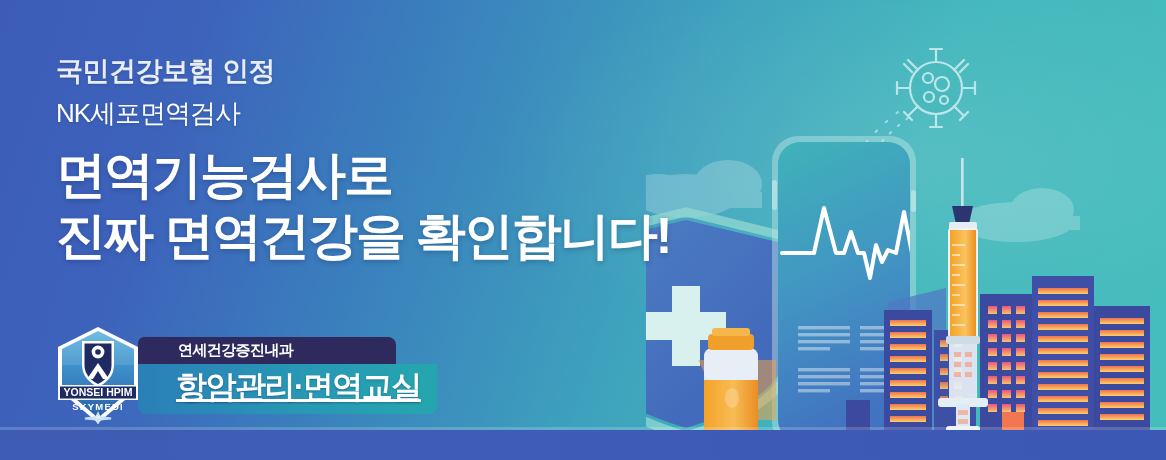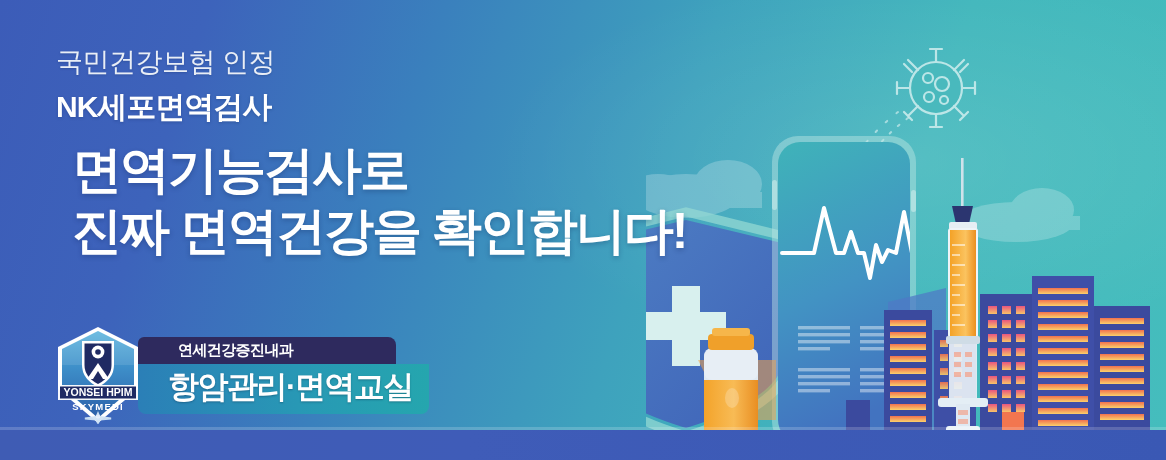--- a/index.html
+++ b/index.html
@@ -13,55 +13,56 @@
   }
 
   
   .sheen{position:absolute;inset:0;
     background:radial-gradient(ellipse 60% 70% at 78% 35%, rgba(255,255,255,.10), rgba(255,255,255,0) 60%);
     pointer-events:none;}
 
   
   .copy{position:absolute;left:56px;top:44px;width:680px;color:#fff;}
   .eyebrow{
-    font-size:27px;font-weight:400;letter-spacing:-.5px;
-    color:#e9eef6;line-height:1.1;margin:4px 0 4px 0;
+    font-size:27px;font-weight:700;letter-spacing:-.5px;
+    color:#e9eef6;line-height:1.1;margin:13px 0 4px 0;
     text-shadow:0 1px 2px rgba(16,40,90,.25);
   }
   .subtitle{
-    font-size:30px;font-weight:700;letter-spacing:-1px;line-height:1.15;
+    font-size:26px;font-weight:400;letter-spacing:-1px;line-height:1.15;
     margin:12px 0 16px 0;color:#ffffff;
     text-shadow:0 1px 3px rgba(16,40,90,.28);
   }
   .headline{
     font-size:50px;font-weight:700;letter-spacing:-2px;line-height:1.22;
-    margin:16px;color:#ffffff;
+    margin:0;color:#ffffff;
     text-shadow:0 2px 5px rgba(16,40,90,.30);
     white-space:pre-line;
   }
 
   
   .logo-lockup{position:absolute;left:52px;top:325px;display:flex;align-items:center;}
 
   .emblem{position:relative;width:92px;height:100px;flex:0 0 auto;}
   .emblem svg{display:block;width:92px;height:100px;}
 
   .logo-texts{position:relative;margin-left:-6px;}
   .logo-bar-top{
     background:#2e2a5e;color:#ffffff;
     font-size:15px;font-weight:700;letter-spacing:-.6px;
     padding:4px 14px 4px 40px;border-radius:6px 8px 0 0;
     display:block;width:fit-content;min-width:258px;box-sizing:border-box;
   }
   .logo-bar-bottom{
     background:linear-gradient(90deg,#2b7fb7 0%,#2898b5 55%,#25a6ae 100%);
     color:#ffffff;font-size:31px;font-weight:700;letter-spacing:-1.5px;
-    padding:2px 16px 6px 30px;border-radius:0 0 8px 8px;
+    padding:2px 16px 6px 38px;border-radius:0 0 8px 8px;
     display:block;width:fit-content;min-width:258px;box-sizing:border-box;
     text-shadow:0 1px 2px rgba(10,40,70,.35);
+    text-decoration:underline;
   }
 
   
   .scene{position:absolute;right:0;top:0;width:520px;height:460px;}
   .scene svg{display:block;width:520px;height:460px;}
 
   
   .ground{
     position:absolute;left:0;right:0;bottom:0;height:30px;
     background:linear-gradient(90deg,#3f5cb4 0%,#3f5cb8 40%,#3a58b4 100%);

